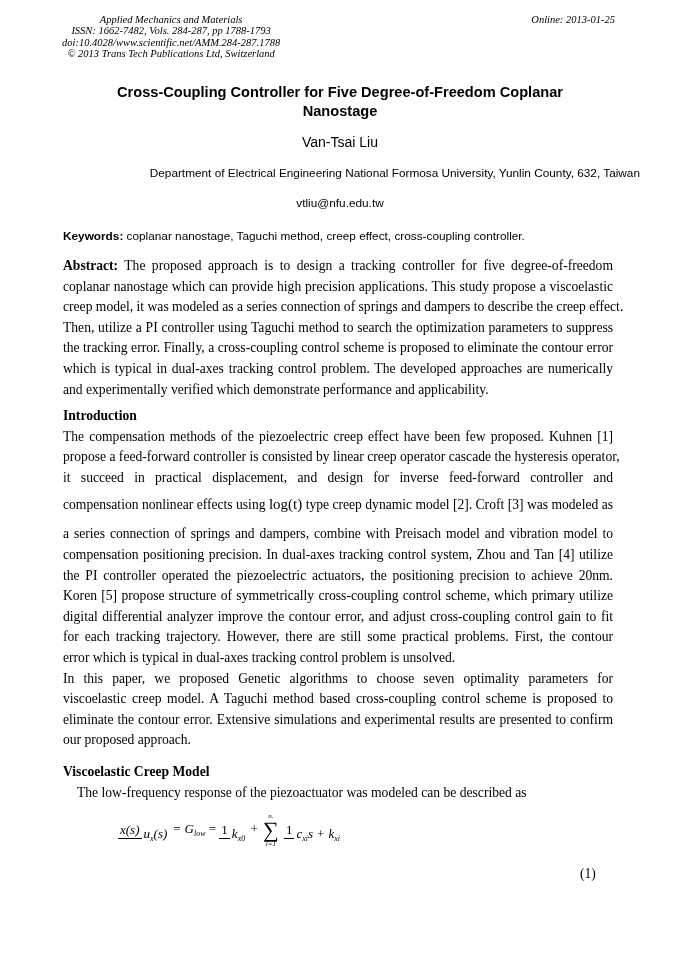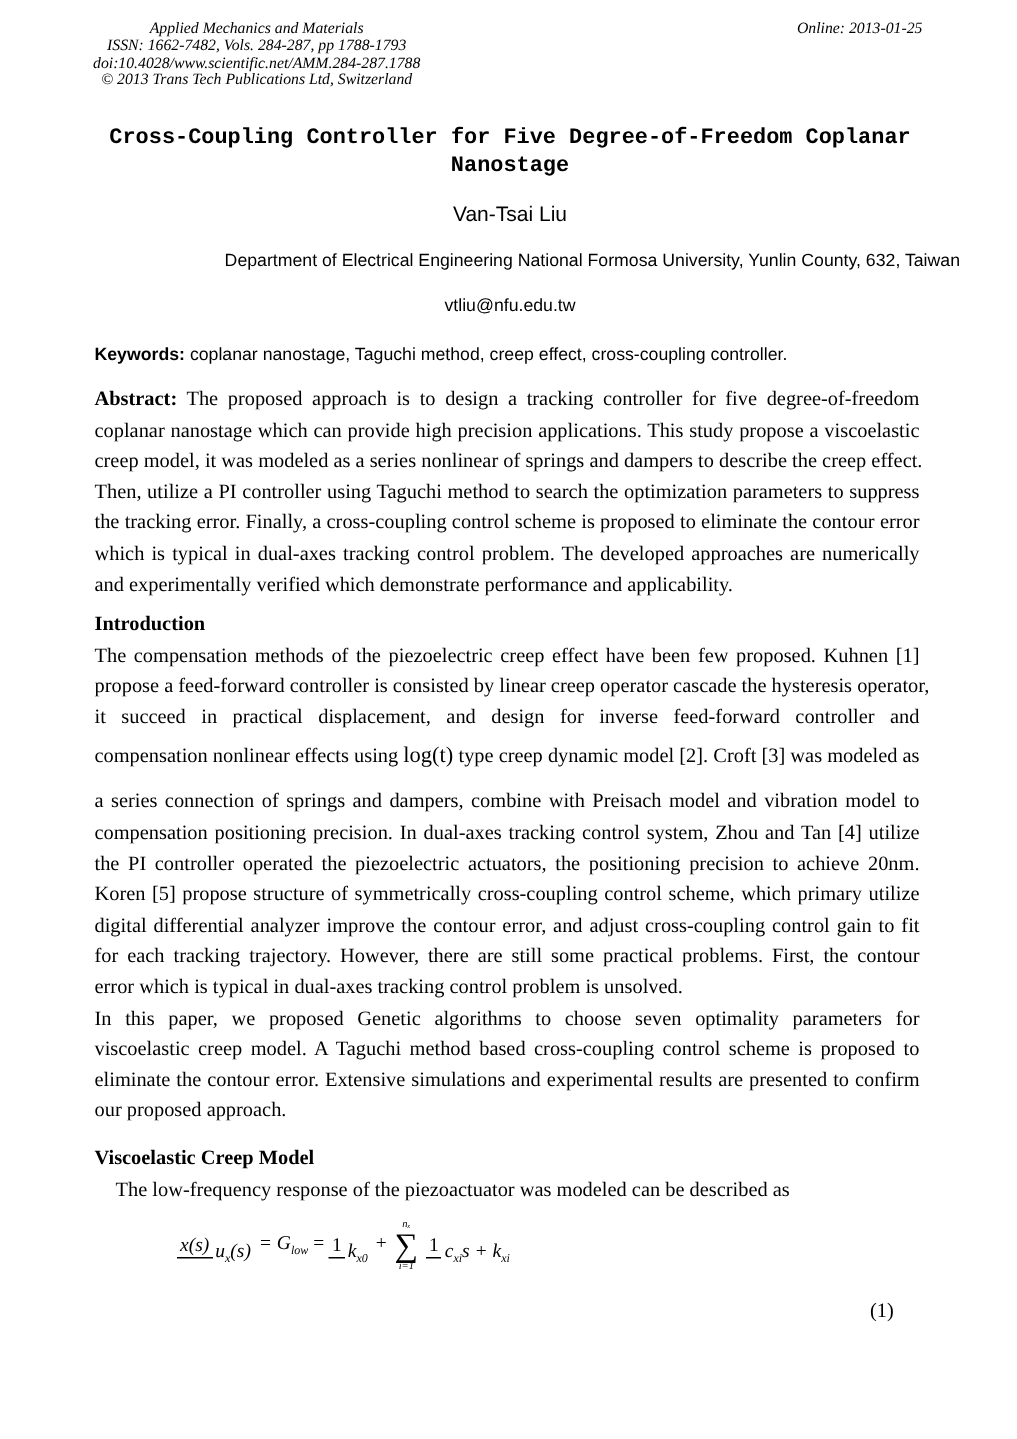--- a/index.html
+++ b/index.html
@@ -1,19 +1,19 @@
 <!DOCTYPE html>
 <html><head>
 <meta charset="utf-8">
 <style>
   html, body { margin: 0; padding: 0; background: #ffffff; }
   body { width: 678px; height: 959px; position: relative; overflow: hidden; color: #000; }
   .hdr { position: absolute; left: 62px; top: 14px; font-family: "Liberation Serif", serif; font-style: italic; font-size: 10.5px; line-height: 11.3px; text-align: center; }
   .hdr-right { position: absolute; right: 63px; top: 14px; font-family: "Liberation Serif", serif; font-style: italic; font-size: 10.5px; line-height: 11.3px; }
-  .title { position: absolute; left: 60px; width: 560px; top: 83px; text-align: center; font-family: Liberation Mono, monospace; font-weight: bold; font-size: 14.6px; line-height: 19px; }
+  .title { position: absolute; left: 60px; width: 560px; top: 83px; text-align: center; font-family: Liberation Sans, sans-serif; font-weight: bold; font-size: 14.6px; line-height: 19px; }
   .author { position: absolute; left: 60px; width: 560px; top: 134px; text-align: center; font-family: "Liberation Sans", sans-serif; font-size: 14px; }
   .affil { position: absolute; left: 40px; width: 600px; top: 166px; text-align: right; font-family: "Liberation Sans", sans-serif; font-size: 11.8px; }
   .email { position: absolute; left: 60px; width: 560px; top: 196px; text-align: center; font-family: "Liberation Sans", sans-serif; font-size: 11.8px; }
   .keywords { position: absolute; left: 63px; top: 229px; font-family: "Liberation Sans", sans-serif; font-size: 11.8px; }
   .keywords b { font-weight: bold; }
   .block { position: absolute; left: 63px; width: 550px; font-family: "Liberation Serif", serif; font-size: 13.6px; line-height: 20.6px; }
   .line { display: block; white-space: nowrap; text-align: justify; text-align-last: justify; height: 20.6px; }
   .line.last { text-align-last: left; }
   .heading { font-weight: bold; }
   .eq { position: absolute; left: 118px; top: 812px; font-family: "Liberation Serif", serif; font-style: italic; font-size: 13px; }
@@ -46,21 +46,21 @@
 <div class="affil">Department of Electrical Engineering National Formosa University, Yunlin County, 632, Taiwan</div>
 <div class="email">vtliu@nfu.edu.tw</div>
 
 <div class="keywords">
   <b>Keywords:</b><span> coplanar nanostage, Taguchi method, creep effect, cross-coupling controller.</span>
 </div>
 
 <div class="block" style="top:256px;">
   <span class="line"><b>Abstract:</b><span> The proposed approach is to design a tracking controller for five degree-of-freedom</span></span>
   <span class="line">coplanar nanostage which can provide high precision applications. This study propose a viscoelastic</span>
-  <span class="line">creep model, it was modeled as a series nonlinear of springs and dampers to describe the creep effect.</span>
+  <span class="line">creep model, it was modeled as a series connection of springs and dampers to describe the creep effect.</span>
   <span class="line">Then, utilize a PI controller using Taguchi method to search the optimization parameters to suppress</span>
   <span class="line">the tracking error. Finally, a cross-coupling control scheme is proposed to eliminate the contour error</span>
   <span class="line">which is typical in dual-axes tracking control problem. The developed approaches are numerically</span>
   <span class="line last">and experimentally verified which demonstrate performance and applicability.</span>
 </div>
 
 <div class="block" style="top:406px;">
   <span class="line last heading">Introduction</span>
   <span class="line">The compensation methods of the piezoelectric creep effect have been few proposed. Kuhnen [1]</span>
   <span class="line">propose a feed-forward controller is consisted by linear creep operator cascade the hysteresis operator,</span>

